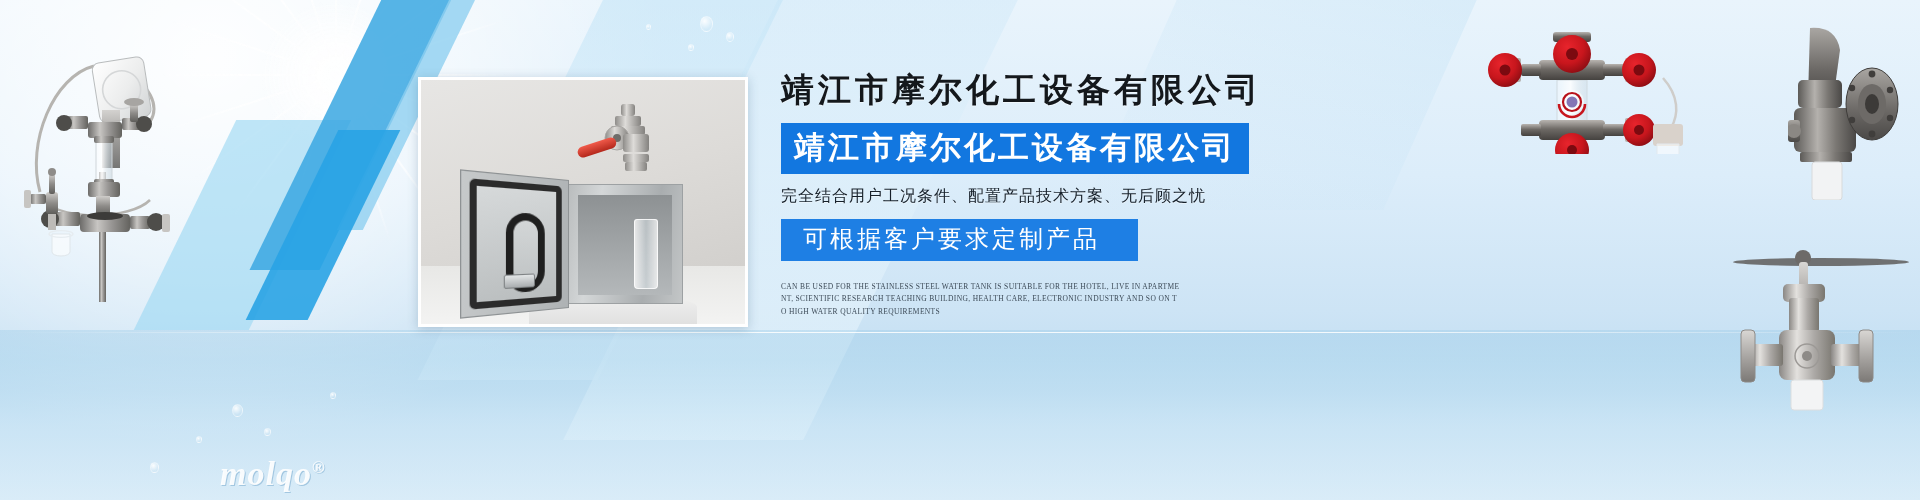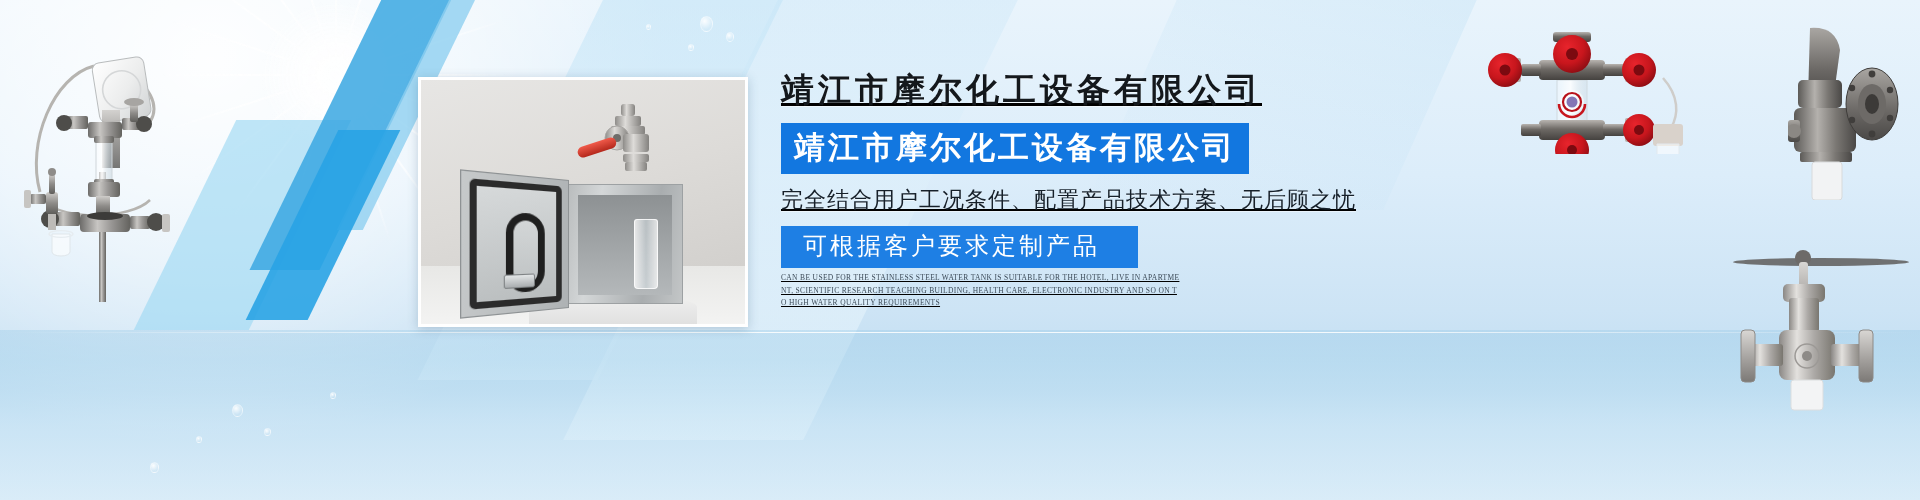--- a/index.html
+++ b/index.html
@@ -143,21 +143,21 @@
     background:linear-gradient(180deg,#f1f1f0,#dedede);
     border-radius:50% 50% 0 0 / 38% 38% 0 0;
   }
   .photo-shadow {
     position:absolute; left:96px; top:96px; width:70px; height:130px;
     background:radial-gradient(ellipse at 50% 50%, rgba(90,95,100,.30), rgba(90,95,100,0) 70%);
     filter:blur(4px);
   }
 
   
-  .text-block { position:absolute; left:781px; top:72px; width:640px;text-decoration:underline; }
+  .text-block { position:absolute; left:781px; top:72px; width:640px; }
 
   .company-name {
     font-family:"Liberation Serif", serif;
     font-weight:700;
     font-size:33px;
     letter-spacing:4px;
     color:#14181c;
     line-height:1.15;
     white-space:nowrap;
     text-shadow:0 1px 0 rgba(255,255,255,.5);
@@ -171,21 +171,21 @@
     font-weight:700;
     font-size:31px;
     letter-spacing:3px;
     line-height:1;
     padding:9px 13px 11px 13px;
     white-space:nowrap;
   }
 
   .subline {
     margin-top:12px;
-    font-size:22px;
+    font-size:16px;
     font-weight:400;
     letter-spacing:1px;
     color:#16202a;
     white-space:nowrap;
     line-height:1.25;
     text-shadow:0 1px 0 rgba(255,255,255,.45);
   }
 
   .custom-bar {
     display:inline-block;
@@ -194,21 +194,21 @@
     color:#ffffff;
     font-weight:400;
     font-size:24px;
     letter-spacing:3px;
     line-height:1;
     padding:8px 38px 10px 22px;
     white-space:nowrap;
   }
 
   .eng-note {
-    margin-top:4px;
+    margin-top:20px;
     width:400px;
     font-family:"Liberation Serif", serif;
     font-size:7.5px;
     letter-spacing:.35px;
     line-height:1.65;
     color:#3c4a57;
     text-transform:uppercase;
     word-break:break-all;
   }
 
@@ -560,14 +560,17 @@
       <rect x="16" y="112" width="34" height="22" rx="3" fill="url(#gSteel)"></rect>
       <rect x="98" y="112" width="34" height="22" rx="3" fill="url(#gSteel)"></rect>
 
       <rect x="8" y="98" width="14" height="52" rx="4" fill="url(#gSteelV)" stroke="#8d8a87" stroke-width="1"></rect>
       <rect x="126" y="98" width="14" height="52" rx="4" fill="url(#gSteelV)" stroke="#8d8a87" stroke-width="1"></rect>
 
       <rect x="58" y="148" width="32" height="30" rx="3" fill="#f3f4f5" stroke="#dcdedf" stroke-width="1"></rect>
     </svg>
   </div>
 
+  <div class="watermark">
+    <span>molqo</span><span class="reg">®</span>
+  </div>
 
 </div>
 
 </body></html>

